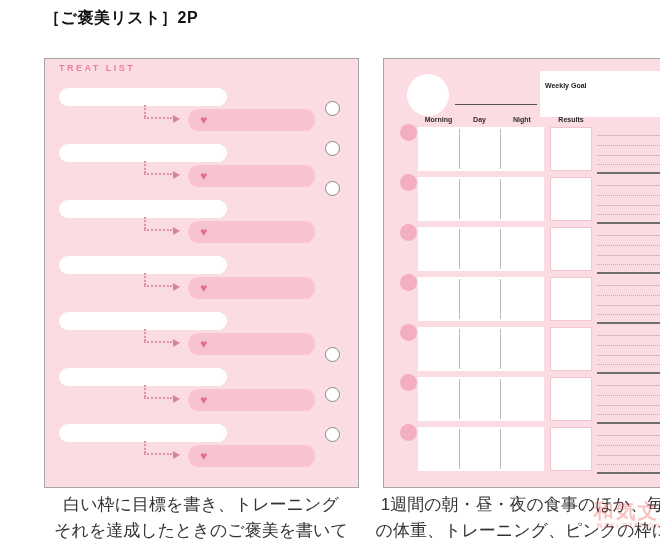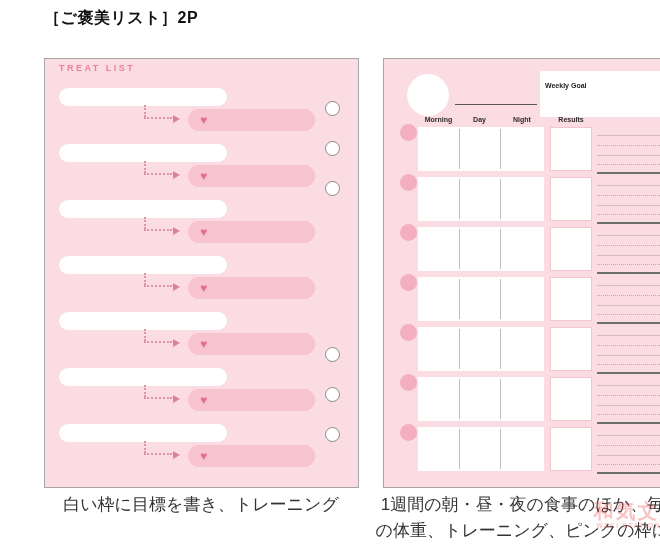--- a/index.html
+++ b/index.html
@@ -246,20 +246,21 @@
         <div class="hole" style="left: 283px; top: 81.5px;"></div>
         <div class="hole" style="left: 283px; top: 121.5px;"></div>
         <div class="hole" style="left: 283px; top: 287.5px;"></div>
         <div class="hole" style="left: 283px; top: 327.5px;"></div>
         <div class="hole" style="left: 283px; top: 367.5px;"></div>
       </div>
   </div>
 
   <p class="caption" id="caption-left">
     <span>白い枠に目標を書き、トレーニング</span><br>
+    <span>それを達成したときのご褒美を書いて</span>
   </p>
   <p class="caption" id="caption-right">
     <span>1週間の朝・昼・夜の食事のほか、毎日</span><br>
     <span>の体重、トレーニング、ピンクの枠には</span>
   </p>
 
   <div class="watermark">
     <div class="wm-kanji">和気文具</div>
     <div class="wm-latin">WAKI STATIONERY</div>
   </div>

